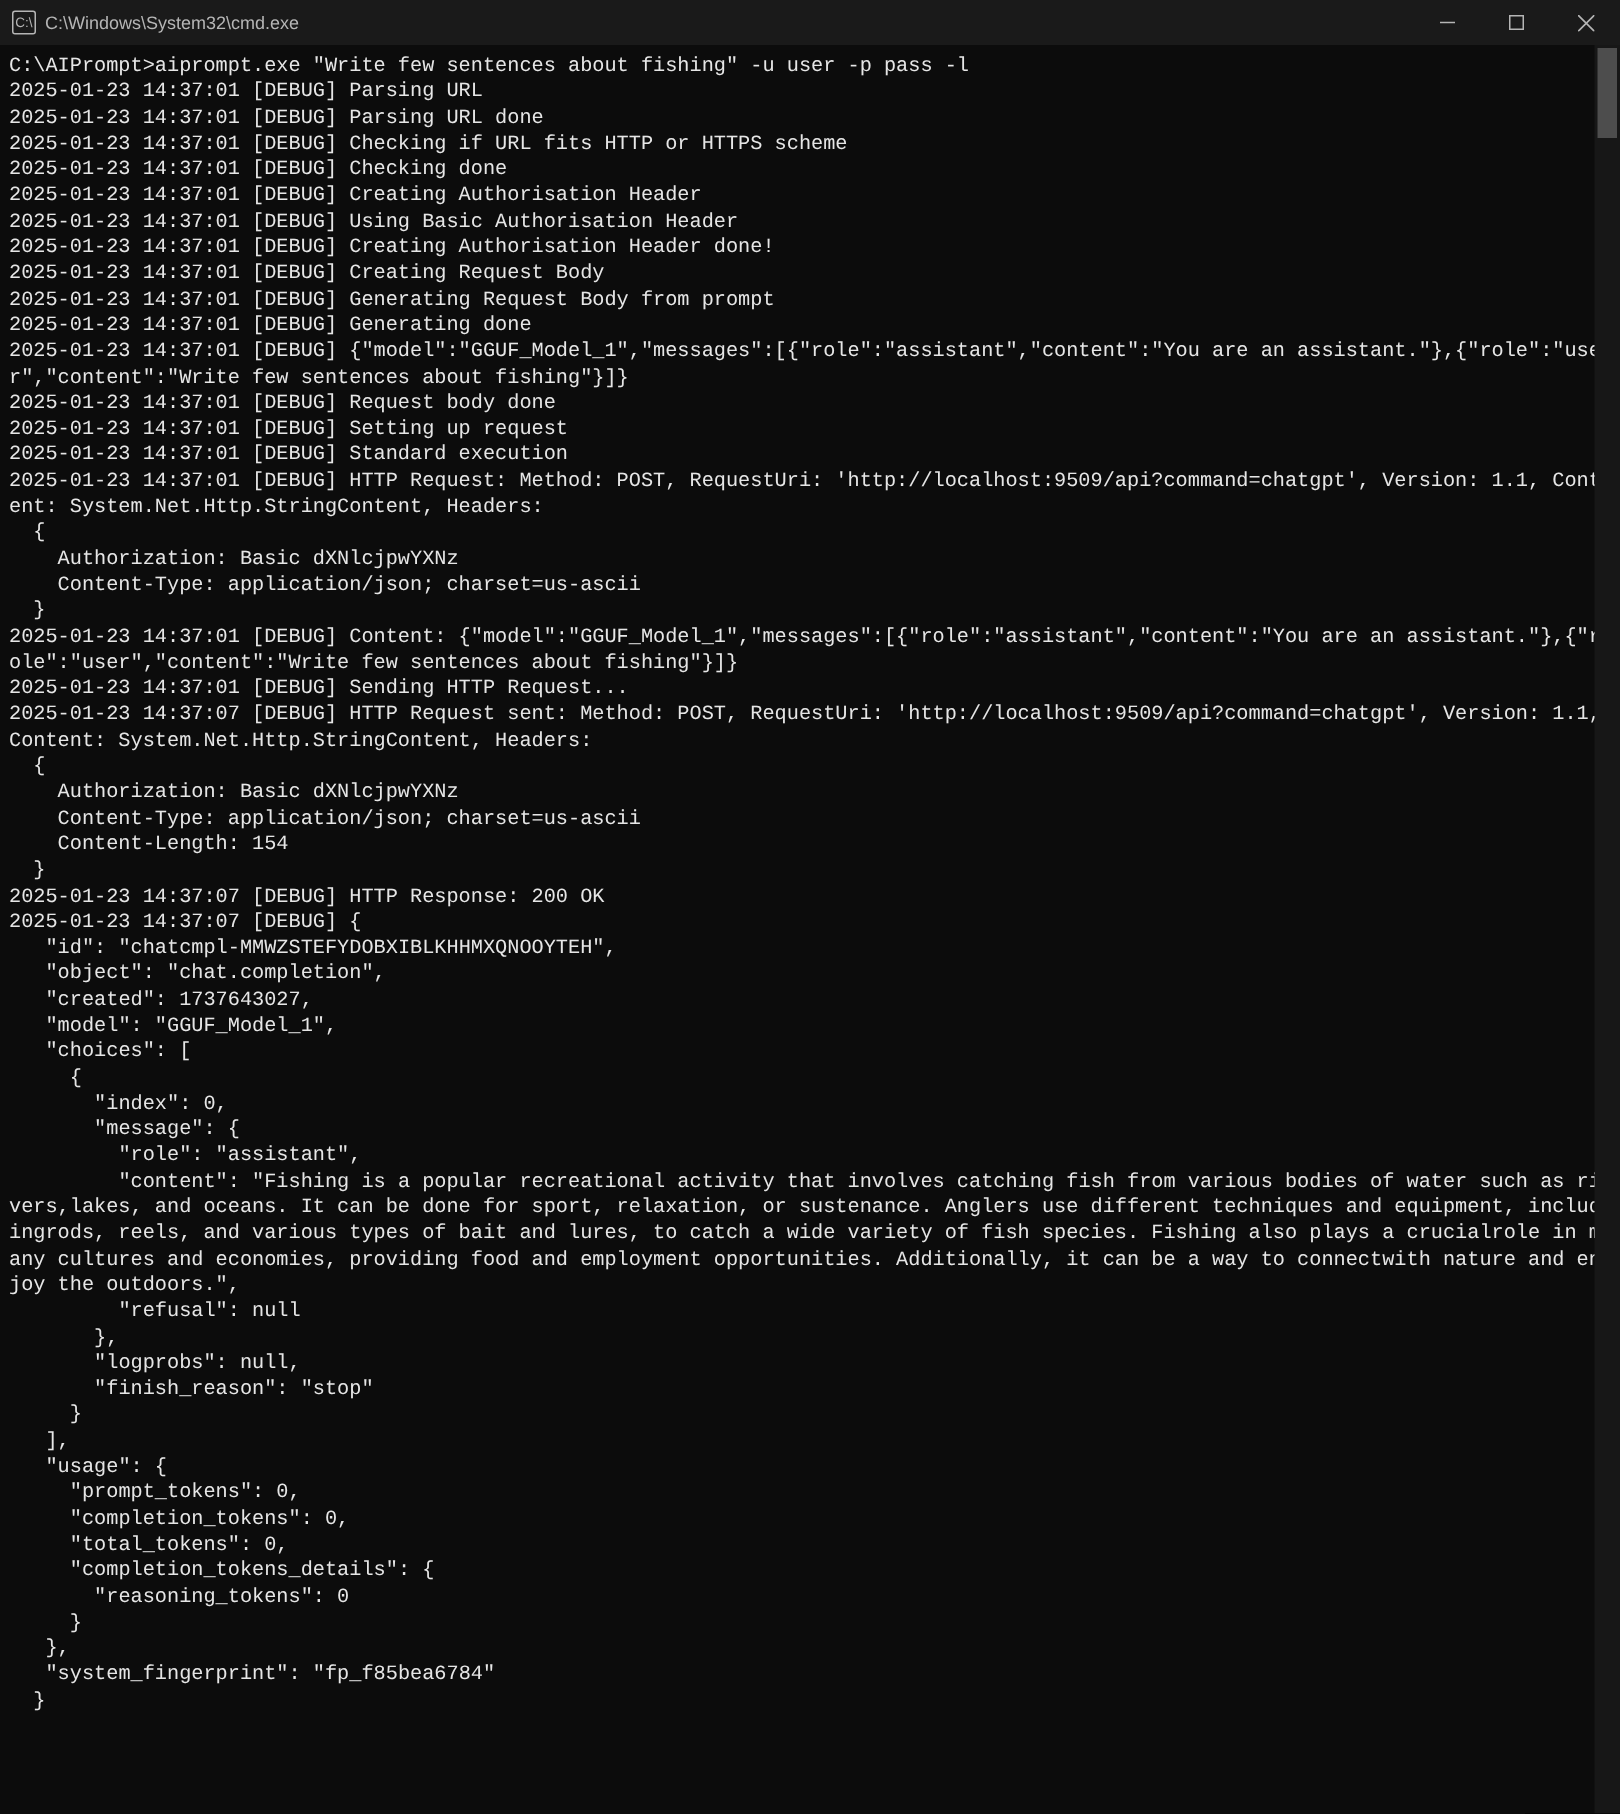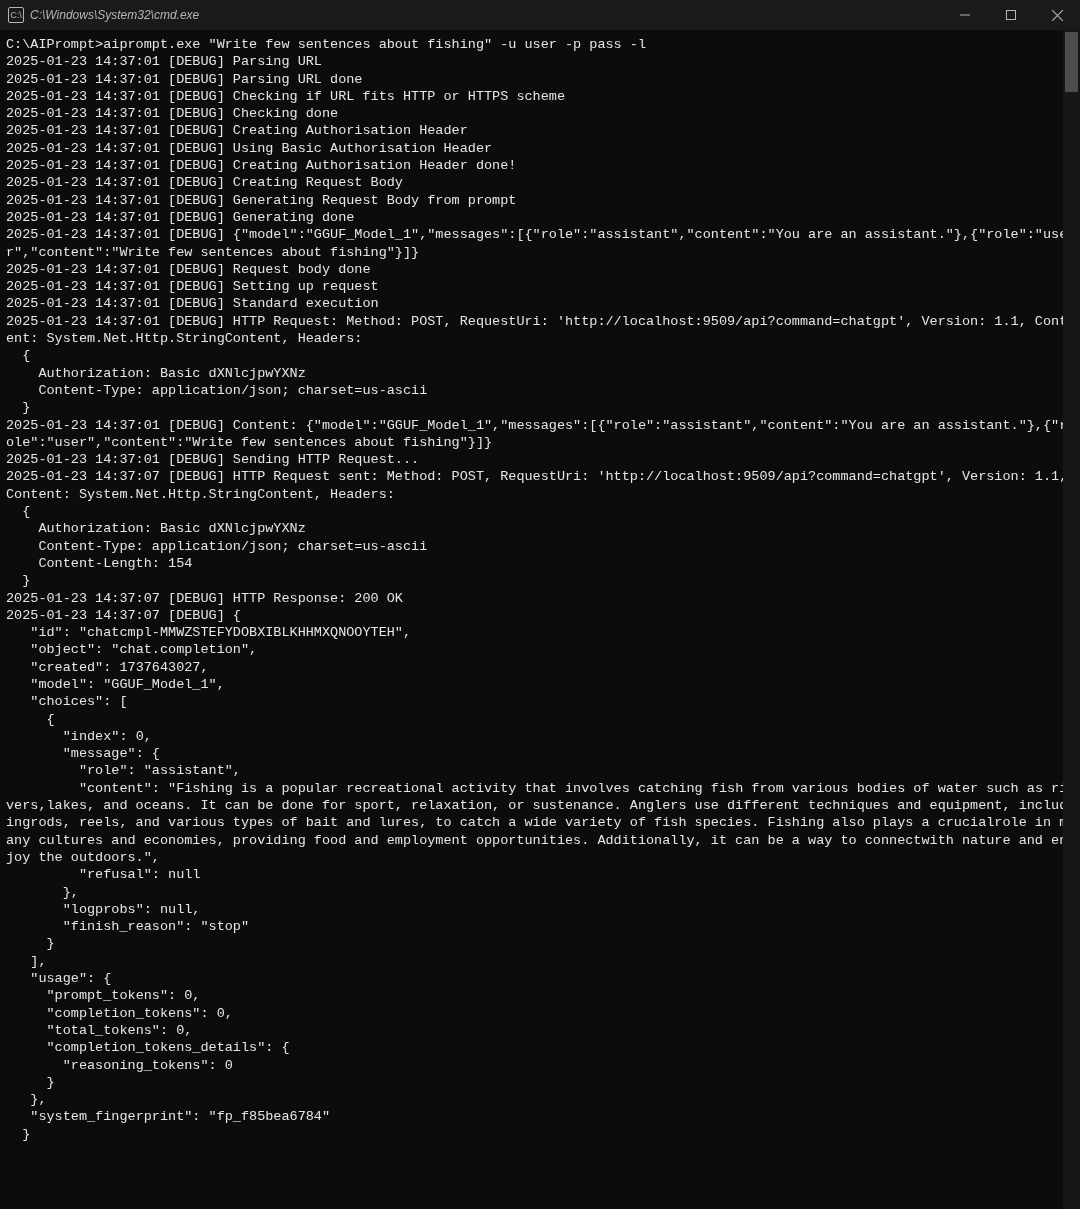--- a/index.html
+++ b/index.html
@@ -18,21 +18,21 @@
     user-select: none;
   }
   .titlebar .icon {
     width: 16px; height: 16px;
     margin-right: 6px;
     display: inline-flex; align-items: center; justify-content: center;
     border: 1px solid #b5b5b5; border-radius: 2px;
     font-size: 9px; line-height: 1;
     color: #b5b5b5;
   }
-  .titlebar .title { flex: 1; font-style: italic; }
+  .titlebar .title { flex: 1; }
   .titlebar .btns { display: flex; height: 100%; }
   .titlebar .btn {
     width: 46px; height: 100%;
     display: flex; align-items: center; justify-content: center;
     color: #b5b5b5;
   }
   .titlebar .btn svg { width: 10px; height: 10px; stroke: #b5b5b5; stroke-width: 1; fill: none; }
   .titlebar .btn.close svg { width: 11px; height: 11px; }
 
   .terminal-wrap {

